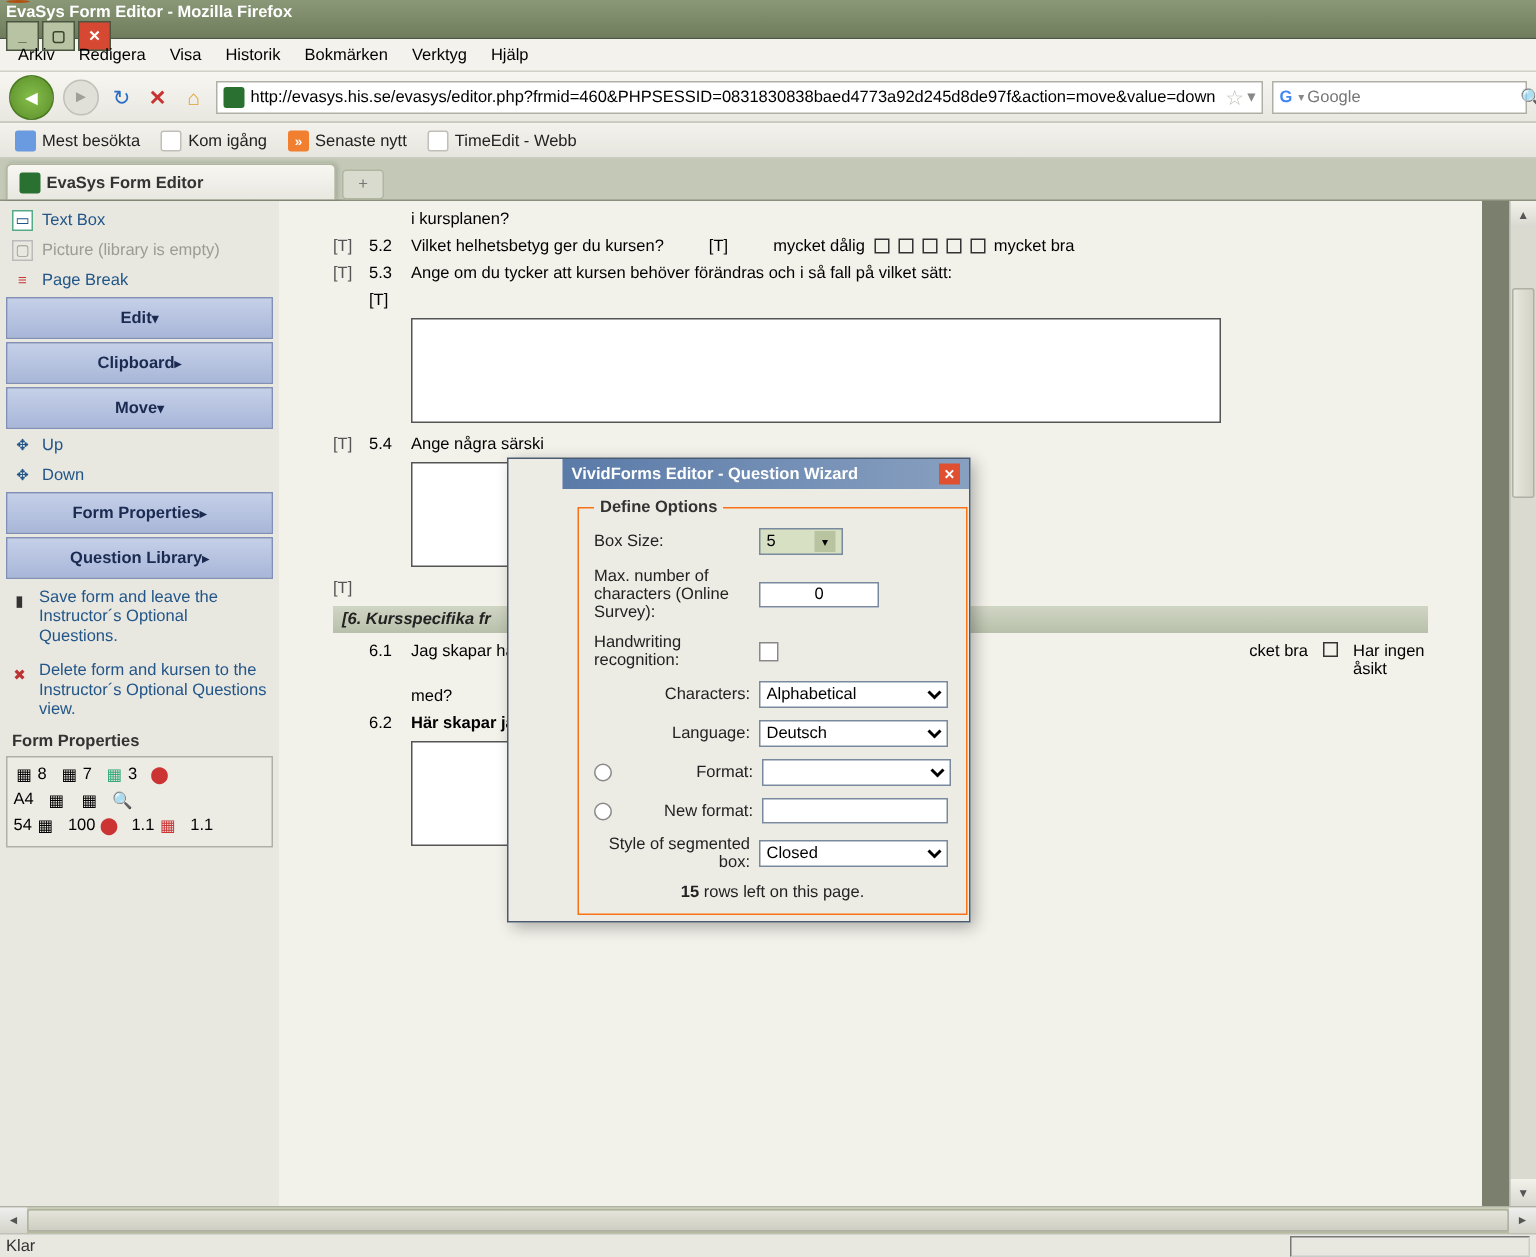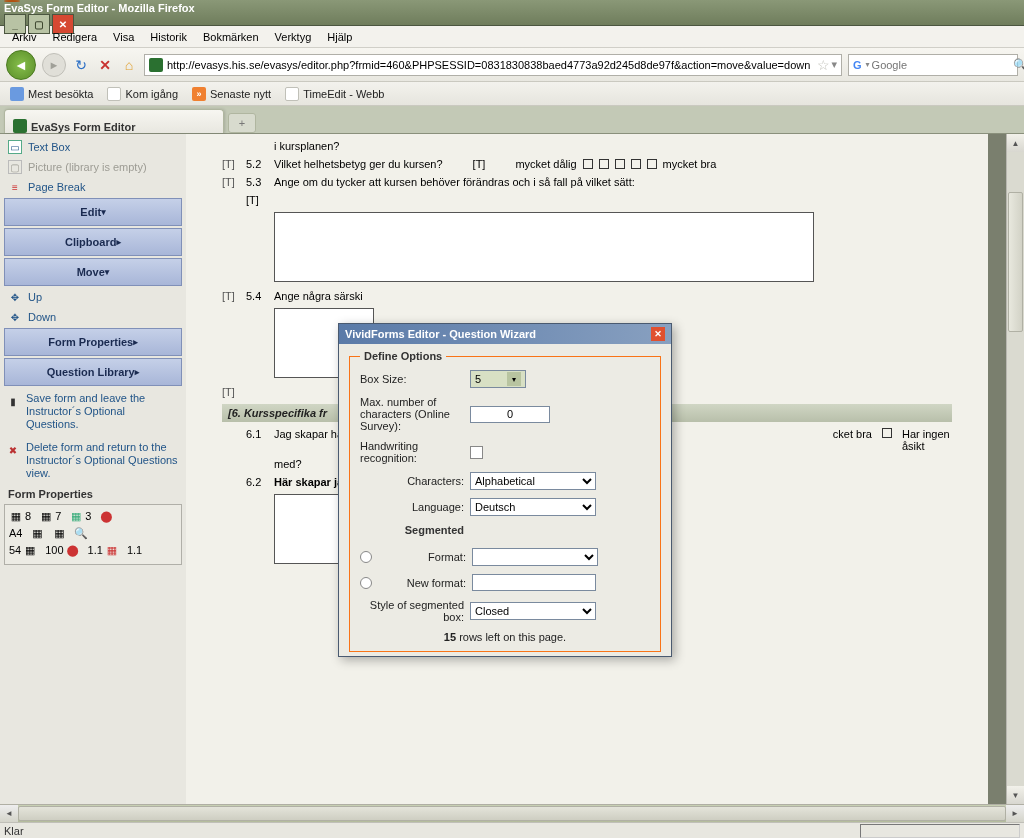--- a/index.html
+++ b/index.html
@@ -40,21 +40,21 @@
 
 .bookmarks { height: 24px; background: linear-gradient(#f3f2ed, #e6e5de); display: flex; align-items: center; padding: 0 4px; gap: 2px; border-bottom: 1px solid #cac9c0; }
 .bookmark { display: flex; align-items: center; padding: 2px 6px; gap: 4px; color: #222; }
 .bookmark .bic { width: 14px; height: 14px; border-radius: 2px; display:flex;align-items:center;justify-content:center;font-size:9px;}
 .bic-blue { background: #6a9ae0; }
 .bic-page { background: #fff; border: 1px solid #c0c0b8; }
 .bic-orange { background: #f08030; color:#fff;font-weight:bold;}
 
 
 .tabstrip { height: 28px; background: #c3c9b6; display: flex; align-items: flex-end; padding: 0 4px; border-bottom: 1px solid #8a907c; }
-.tab { height: 24px; background: linear-gradient(#f7f6f1, #e8e7e0); border: 1px solid #b0b6a0; border-bottom: none; border-radius: 4px 4px 0 0; display: flex; align-items: flex-end; padding: 0 8px; gap: 4px; min-width: 220px; box-shadow: 1px 0 3px rgba(0,0,0,0.15); margin-top: 28px; }
+.tab { height: 24px; background: linear-gradient(#f7f6f1, #e8e7e0); border: 1px solid #b0b6a0; border-bottom: none; border-radius: 4px 4px 0 0; display: flex; align-items: center; padding: 0 8px; gap: 4px; min-width: 220px; box-shadow: 1px 0 3px rgba(0,0,0,0.15); margin-top: 28px; }
 .tab .tfav { width: 14px; height: 14px; background: #2a7030; border-radius: 2px; }
 .tab .tlabel { font-weight: bold; color: #333; }
 .newtab { width: 28px; height: 20px; background: #d8dbce; border: 1px solid #b0b6a0; border-radius: 3px; margin-left: 4px; display: flex; align-items: center; justify-content: center; color: #777; }
 
 
 .content-wrap { position: absolute; top: 134px; left: 0; right: 0; bottom: 34px; background: #7a7f6e; display: flex; }
 .content-inner { background: #8a9175; flex: 1; margin-right: 18px; display: flex; }
 
 
 .sidebar { width: 186px; background: #e8e7e0; padding: 4px; display: flex; flex-direction: column; gap: 2px; }
@@ -76,21 +76,21 @@
 .canvas { flex: 1; background: #f2f1ea; padding: 6px 10px; position: relative; overflow: hidden; }
 .canvas-inner { padding: 0 26px; }
 .qrow { display: flex; margin-bottom: 6px; }
 .qmark { width: 24px; color: #555; }
 .qnum { width: 28px; color: #000; }
 .qtext { flex: 1; color: #000; }
 .opts { display: flex; align-items: center; gap: 6px; }
 .sq { width: 10px; height: 10px; border: 1px solid #333; }
 .textarea-box { margin-left: 52px; width: 540px; height: 70px; border: 1px solid #555; background: #fff; margin-bottom: 8px; }
 .section-head { background: linear-gradient(#d0d6c4, #b8bfaa); padding: 3px 6px; font-style: italic; font-weight: bold; color: #222; margin: 6px 0; }
-.dialog { position: absolute; top: 323px; left: 338px; width: 334px; background: #ecebe4; border: 1px solid #4a5a70; box-shadow: 3px 3px 10px rgba(0,0,0,0.3); }
+.dialog { position: absolute; top: 305px; left: 338px; width: 309px; background: #ecebe4; border: 1px solid #4a5a70; box-shadow: 3px 3px 10px rgba(0,0,0,0.3); padding-left: 36px; }
 .dlg-title { background: linear-gradient(to right, #5a7aa8, #88a0c0); color: #fff; font-weight: bold; padding: 3px 6px; display: flex; justify-content: space-between; align-items: center; }
 .dlg-close { width: 14px; height: 14px; background: #e05030; color: #fff; display: flex; align-items: center; justify-content: center; font-size: 9px; font-weight: bold; }
 .dlg-body { padding: 6px 10px 4px 10px; }
 fieldset { border: 1px solid #f97316; padding: 8px 10px; }
 legend { font-weight: bold; color: #333; padding: 0 4px; }
 .frow { display: flex; align-items: center; margin-bottom: 8px; }
 .flabel { width: 110px; text-align: right; padding-right: 6px; color: #222; }
 .fcontrol input[type=text] { width: 80px; height: 17px; border: 1px solid #7a8a9e; text-align: center; background: #fff; }
 .fcontrol select { width: 126px; height: 18px; border: 1px solid #7a8a9e; background: #fff; }
 .fcontrol .check { width: 13px; height: 13px; border: 1px solid #888; background: #fff; }
@@ -216,21 +216,21 @@
           <div class="side-icon">✥</div>
           <span>Up</span>
         </div>
       <div class="side-item">
           <div class="side-icon">✥</div>
           <span>Down</span>
         </div>
       <div class="side-head arrow">Form Properties</div>
       <div class="side-head arrow">Question Library</div>
       <div class="side-link"><div class="side-icon" style="color:#333;">▮</div><span>Save form and leave the Instructor´s Optional Questions.</span></div>
-      <div class="side-link"><div class="side-icon" style="color:#b33;">✖</div><span>Delete form and return to the Instructor´s Optional Questions view.</span></div>
+      <div class="side-link"><div class="side-icon" style="color:#b33;">✖</div><span>Delete form and kursen to the Instructor´s Optional Questions view.</span></div>
       <div class="side-legend">Form Properties</div>
       <div class="prop-panel">
         <div class="prop-row">
           <div class="prop-cell">
               <span class="pic">▦</span>
               <span>8</span>
             </div>
           <div class="prop-cell">
               <span class="pic">▦</span>
               <span>7</span>
@@ -396,26 +396,20 @@
       <div class="frow">
         <div class="flabel">Characters:</div>
         <div class="fcontrol"><select><option>Alphabetical</option></select></div>
       </div>
 
       <div class="frow">
         <div class="flabel">Language:</div>
         <div class="fcontrol"><select><option>Deutsch</option></select></div>
       </div>
 
-      <div class="subsec-row">
-        <div class="subsec">
-            <span>Segmented</span>
-          </div>
-        <div class="check"></div>
-      </div>
 
       <div class="frow">
         <div class="radio"></div>
         <div class="flabel" style="width:96px;">Format:</div>
         <div class="fcontrol"><select><option></option></select></div>
       </div>
 
       <div class="frow">
         <div class="radio"></div>
         <div class="flabel" style="width:96px;">New format:</div>

